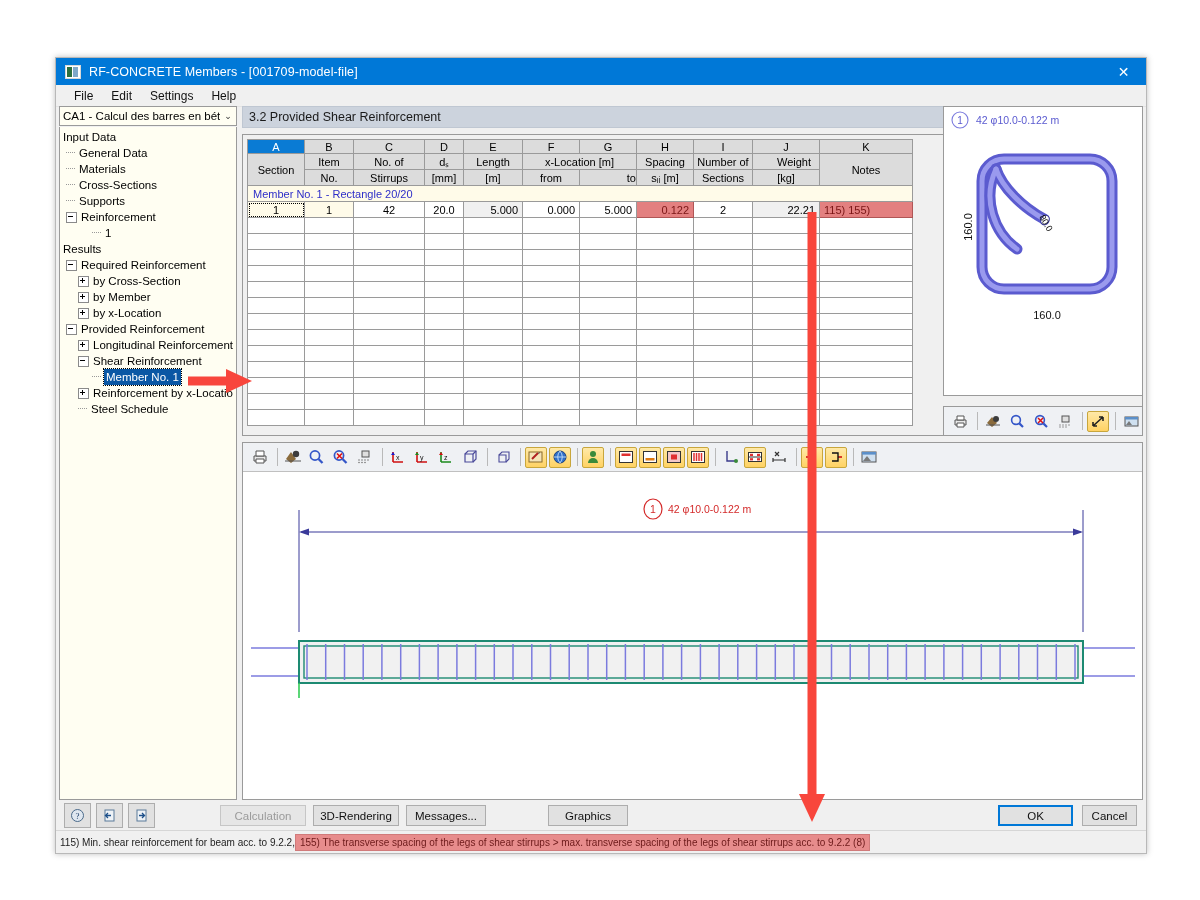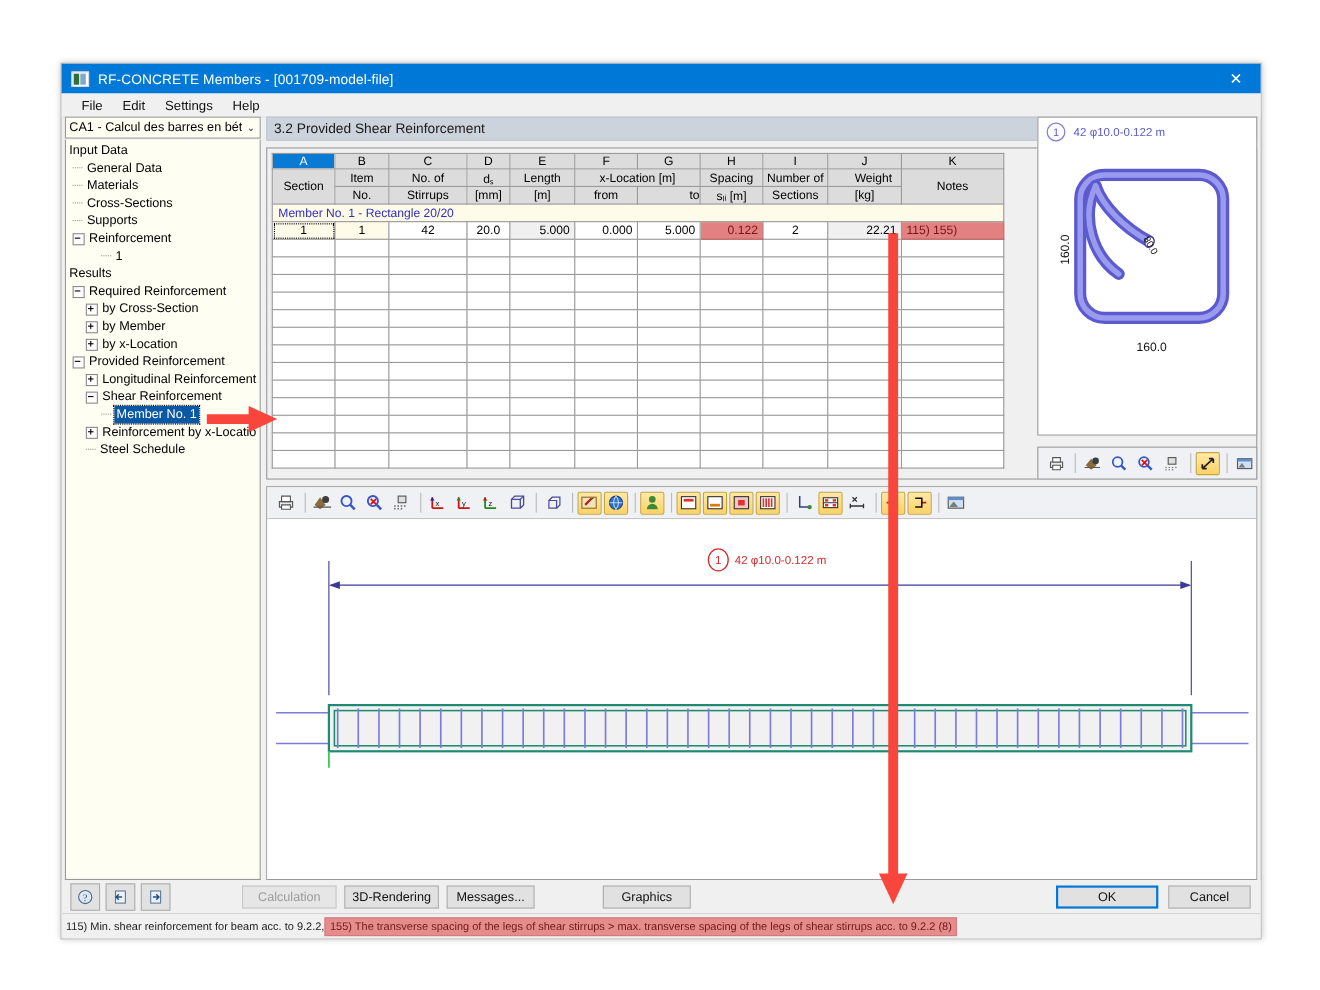--- a/index.html
+++ b/index.html
@@ -772,22 +772,22 @@
       <div class="sqbtn">
         <svg width="15" height="15" viewBox="0 0 15 15">
             <rect x="3" y="2" width="9" height="11" fill="#eef2f6" stroke="#5a7a9a"></rect>
             <path d="M5 7.5 L10 7.5 M8 5 L10.5 7.5 L8 10" stroke="#1c4f8a" stroke-width="1.3" fill="none"></path>
           </svg>
       </div>
       <div class="btn dis" style="width:86px;margin-left:60px;">Calculation</div>
       <div class="btn" style="width:86px;margin-left:7px;">3D-Rendering</div>
       <div class="btn" style="width:80px;margin-left:7px;">Messages...</div>
       <div class="btn" style="width:80px;margin-left:62px;">Graphics</div>
-      <div class="btn prim" style="width:93px;margin-left:auto;">OK</div>
-      <div class="btn" style="width:75px;margin:0 9px 0 9px;">Cancel</div>
+      <div class="btn prim" style="width:75px;margin-left:auto;">OK</div>
+      <div class="btn" style="width:55px;margin:0 9px 0 9px;">Cancel</div>
     </div>
 
     <div id="statusbar">
       <span id="stat1">115) Min. shear reinforcement for beam acc. to 9.2.2,</span>
       <span id="stat2">155) The transverse spacing of the legs of shear stirrups &gt; max. transverse spacing of the legs of shear stirrups acc. to 9.2.2 (8)</span>
     </div>
 
   </div>
 </div>
 

